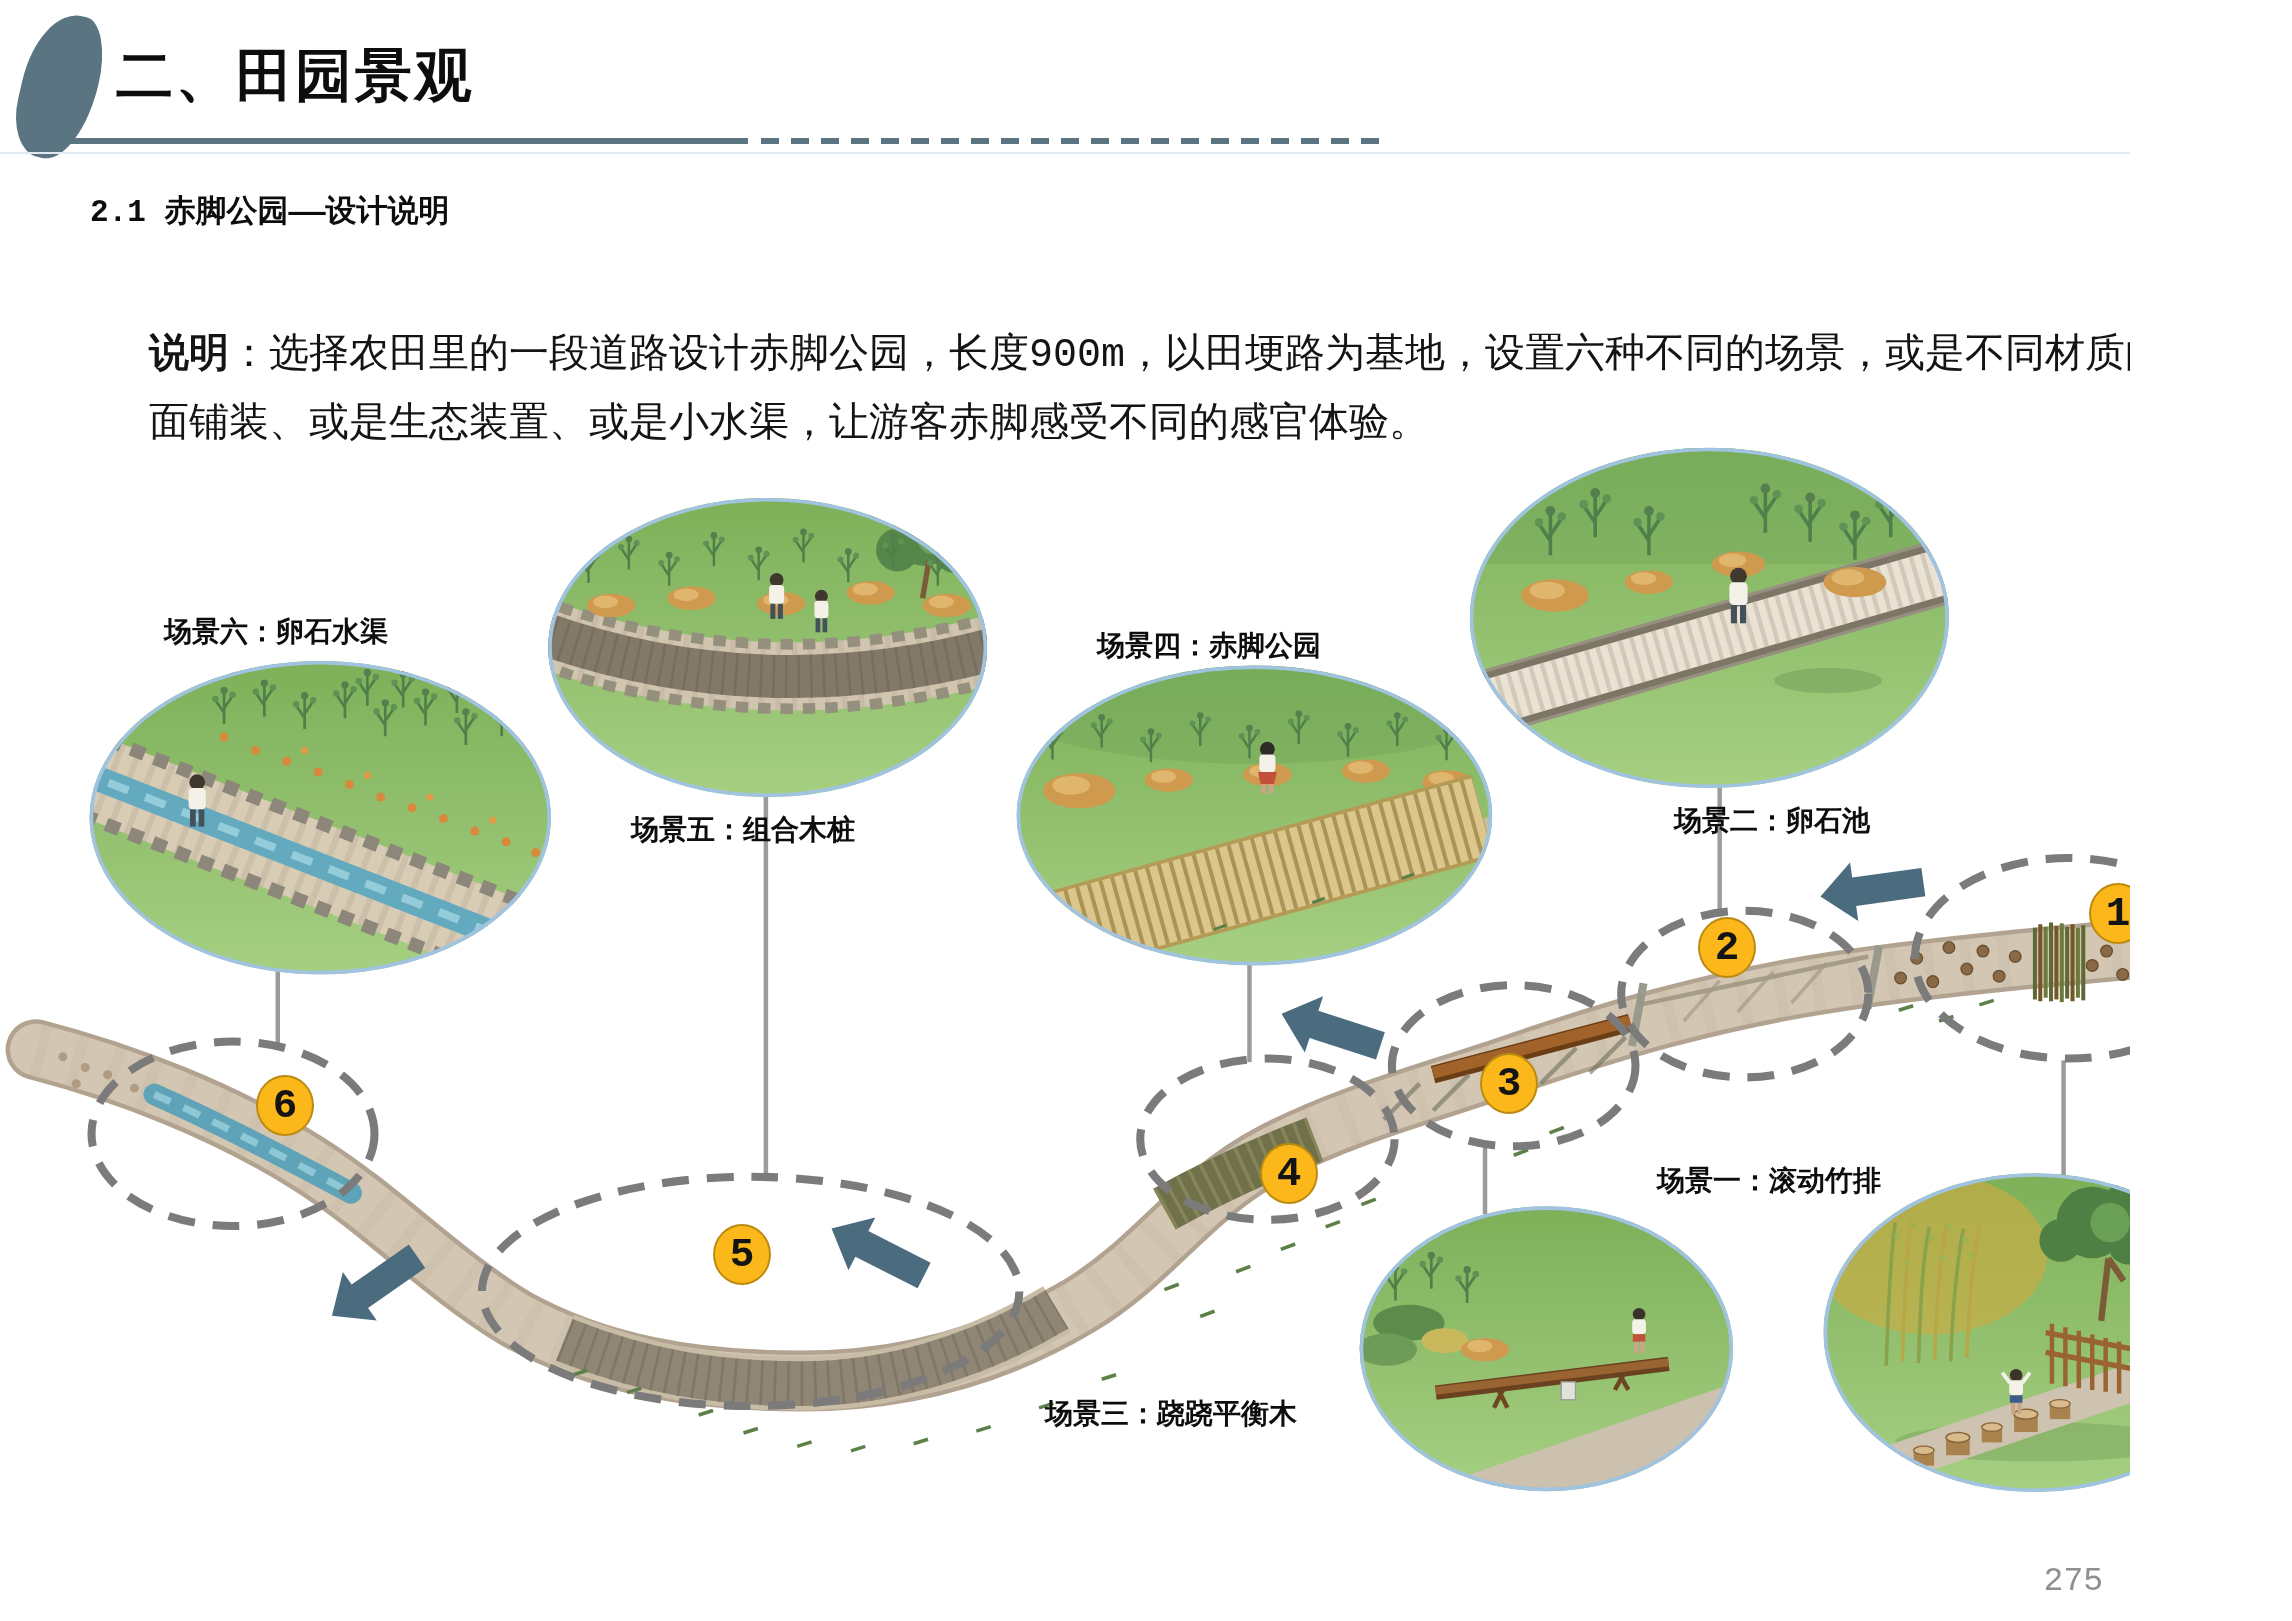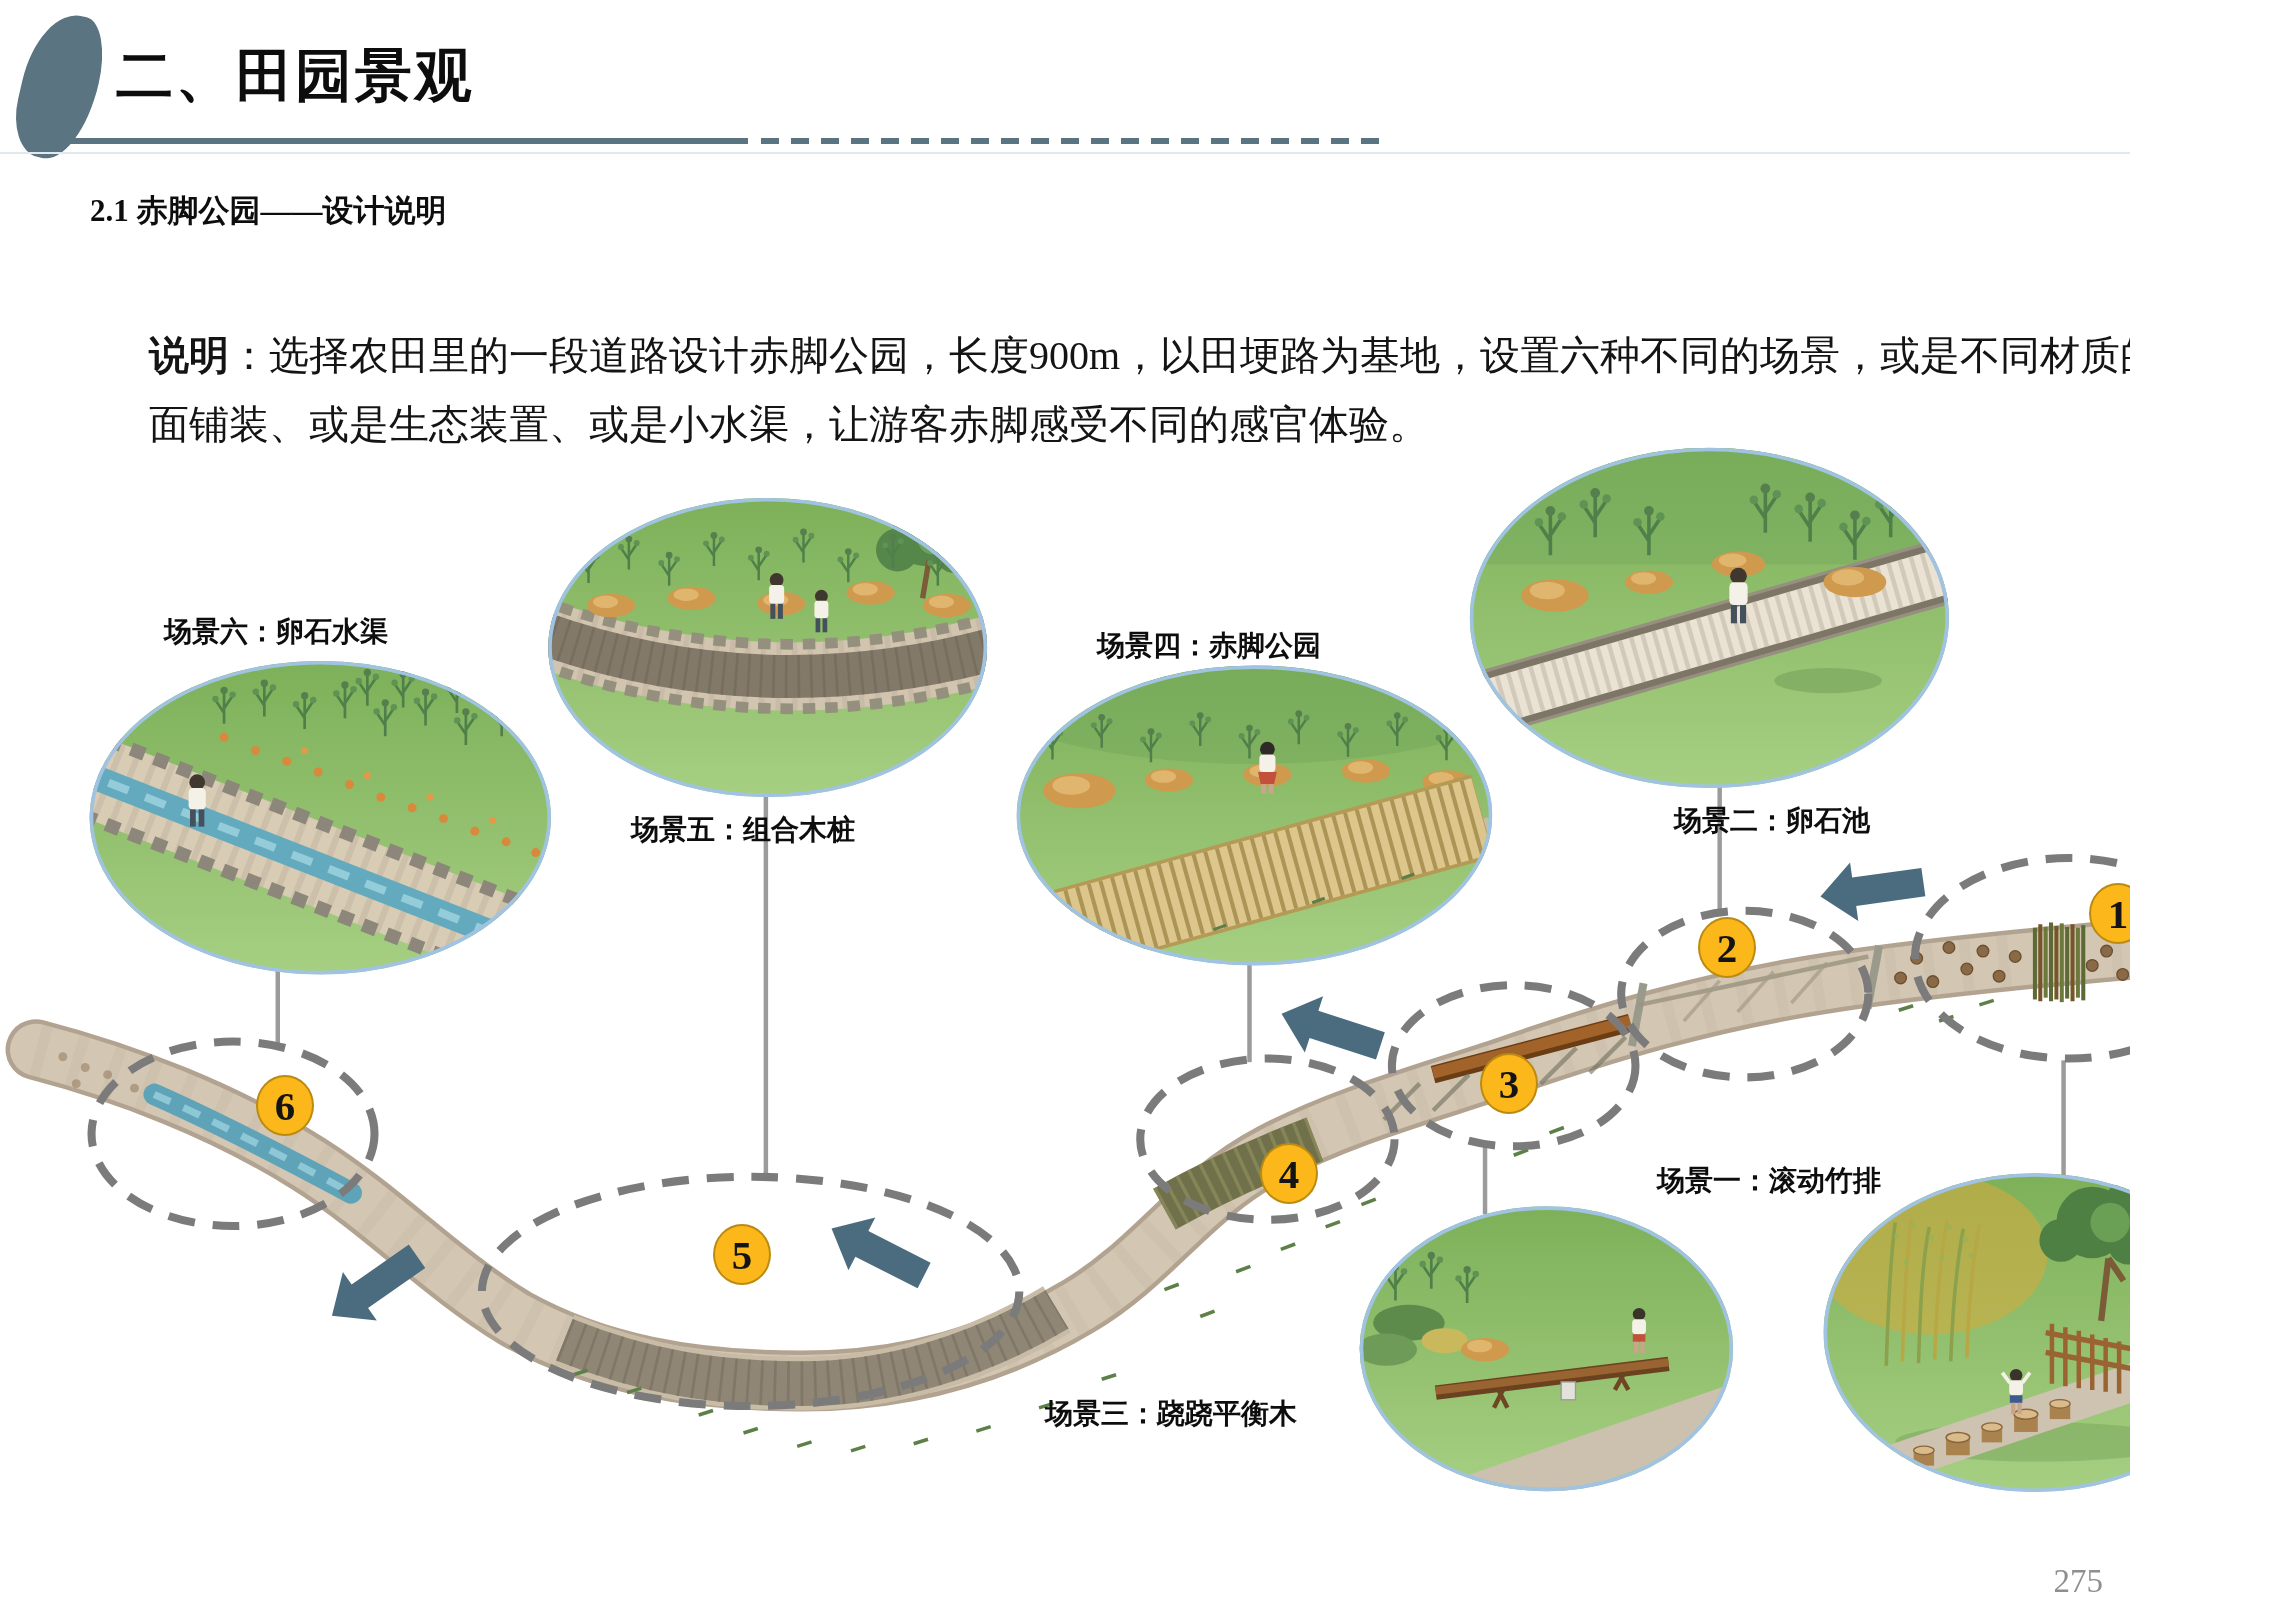--- a/index.html
+++ b/index.html
@@ -1,17 +1,17 @@
 <!DOCTYPE html>
 <html style="font-size:14.3px"><head>
 <meta charset="utf-8">
 <style>
   html,body{margin:0;padding:0;background:#ffffff;}
   .page{position:relative;width:2130px;height:1621px;background:#ffffff;overflow:hidden;
-        font-family:Liberation Serif, serif;color:#111;}
+        font-family:Liberation Mono, monospace;color:#111;}
   svg.diagram{position:absolute;left:0;top:0;}
   .leaf{position:absolute;left:21.5px;top:12.5px;width:75px;height:147px;background:#5a7482;
         border-radius:62% 38% 55% 45% / 55% 45% 62% 38%;transform:rotate(13deg);}
   .title{position:absolute;left:116px;top:38px;margin:0;font-size:57px;font-weight:bold;letter-spacing:2.7px;color:#0d0d0d;}
   .rule{position:absolute;top:138px;height:6.3px;}
   .rule-solid{left:66px;width:682px;background:#5a7482;}
   .rule-dashed{left:761px;width:623px;background:repeating-linear-gradient(90deg,#5a7482 0 18px,transparent 18px 30px);}
   .rule-faint{position:absolute;left:0;top:152px;width:2293px;height:1.8px;background:#dfe9ef;}
   .subtitle{position:absolute;left:90px;top:190px;margin:0;font-size:31px;font-weight:bold;color:#0d0d0d;}
   .desc{position:absolute;left:133px;top:306px;width:2069px;margin:16px;font-size:40px;line-height:1.72;color:#141414;}

